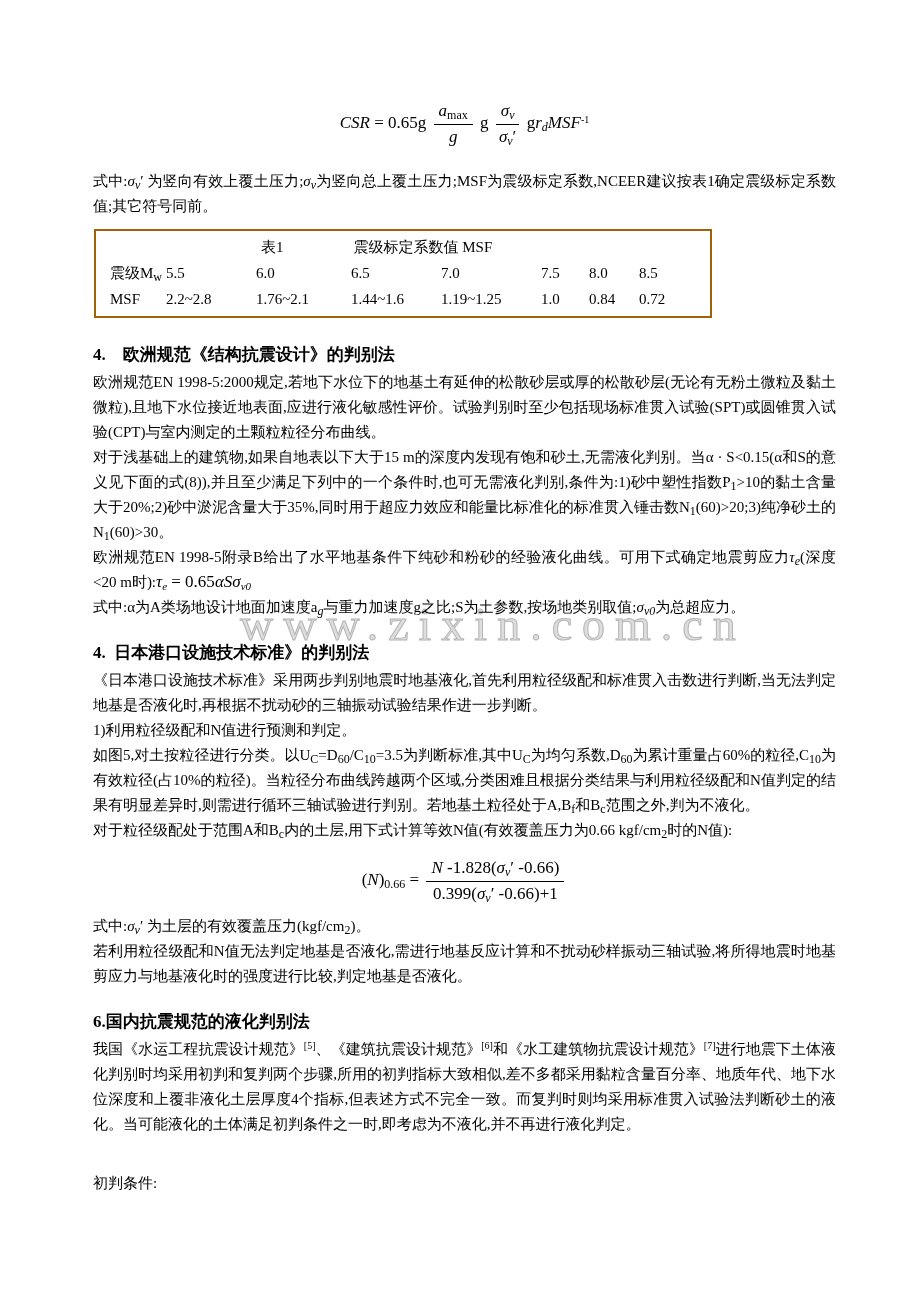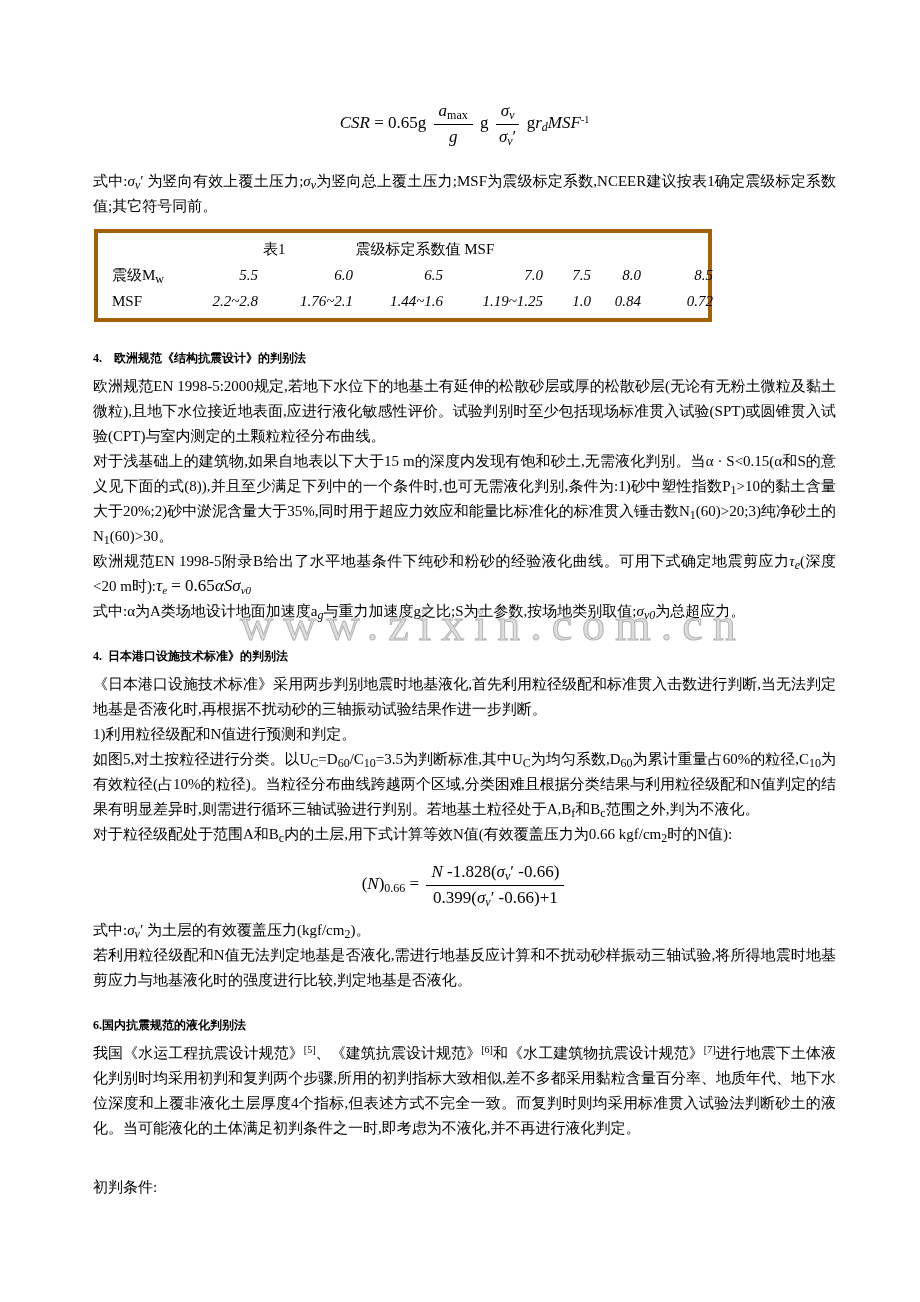--- a/index.html
+++ b/index.html
@@ -2,35 +2,35 @@
 <html><head>
 <meta charset="utf-8">
 <style>
   *{margin:0;padding:0;box-sizing:border-box;}
   html,body{background:#fff;}
   body{width:920px;height:1302px;position:relative;overflow:hidden;
        color:#000;font-family:"Liberation Serif","DejaVu Serif",serif;}
   .content{position:relative;z-index:1;padding:96px 84px 0 93px;}
   p.body{font-size:15px;line-height:25px;text-align:justify;}
   .lead{margin:0;}
-  h2.sec{font-size:12px;line-height:25px;font-weight:bold;white-space:pre-wrap;margin:20px 0 3px 0;}
+  h2.sec{font-size:17px;line-height:25px;font-weight:bold;white-space:pre-wrap;margin:20px 0 3px 0;}
   sub{font-size:12px;line-height:0;vertical-align:-3px;}
   sup{font-size:10px;line-height:0;vertical-align:5px;}
   .it{font-style:italic;}
   .fm{font-size:17px;line-height:1;}
   sub.fm,sup.fm{font-size:11px;}
   .formula-line{font-size:17px;line-height:1.35;text-align:center;margin:4px 0 20px 0;}
   .formula-line .frac,.formula-block .frac{display:inline-flex;flex-direction:column;align-items:center;
        vertical-align:middle;margin:0 3px;}
   .frac .num{display:block;border-bottom:1px solid #000;padding:0 5px 1px 5px;text-align:center;}
   .frac .den{display:block;padding-top:1px;text-align:center;}
   .formula-block{font-size:17px;line-height:1.35;text-align:center;margin:14px 0 8px 0;}
-  .tbl{width:618px;border:4px solid #a16207;margin:10px 0 24px 1px;font-size:15px;line-height:26px;padding:3px 0 4px 0;}
+  .tbl{width:618px;border:2px solid #a16207;margin:10px 0 24px 1px;font-size:15px;line-height:26px;padding:3px 0 4px 0;}
   .trow.tgrid{display:grid;grid-template-columns:70px 90px 95px 90px 100px 48px 50px 72px;}
-  .tcell{text-align:right;font-style:italic;}
+  .tcell{text-align:left;}
   .tlabel{text-align:left;padding-left:14px;}
   .ttitle{display:flex;justify-content:flex-start;padding-left:165px;gap:70px;}
   .watermark{position:absolute;z-index:0;top:598px;left:240px;
        font-size:46px;letter-spacing:10px;font-family:"Liberation Serif","DejaVu Serif",serif;
        color:#ddd;-webkit-text-stroke:1px #b5b5b5;white-space:nowrap;}
   .spacer-top{margin-top:34px;}
 </style>
 </head>
 <body>
 

